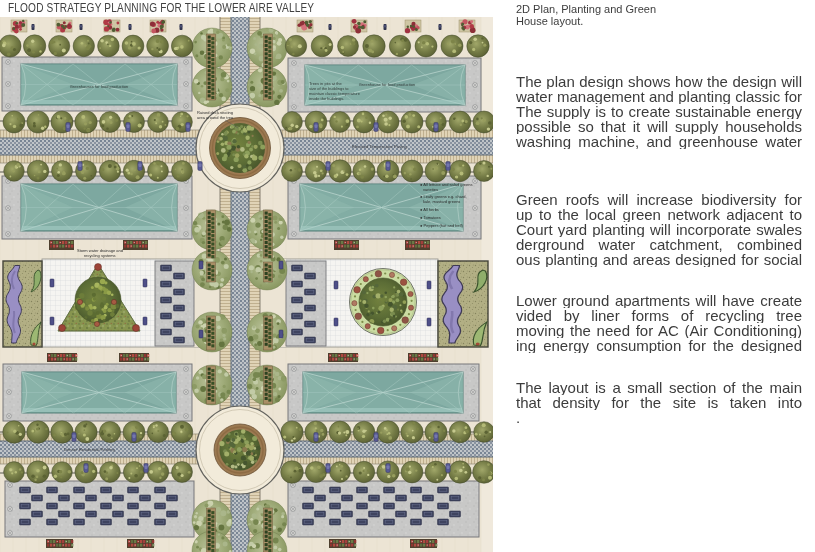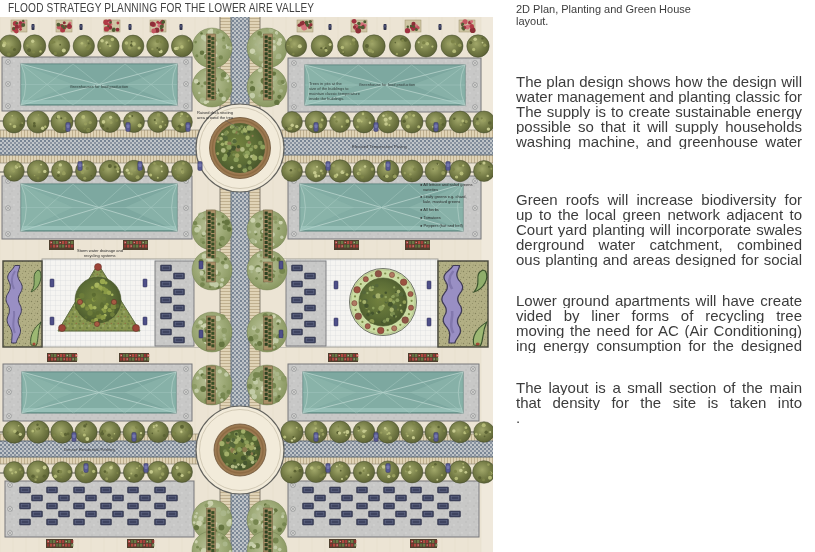--- a/index.html
+++ b/index.html
@@ -1,17 +1,17 @@
 <!DOCTYPE html>
 <html><head>
 <meta charset="utf-8">
 <style>
 html,body{margin:0;padding:0;background:#ffffff;width:815px;height:552px;overflow:hidden;}
 body{font-family:"Liberation Sans",sans-serif;}
-#page{position:relative;width:665px;height:552px;padding-left:41px;}
+#page{position:relative;width:665px;height:552px;}
 #title{position:absolute;left:8px;top:1px;font-size:12.2px;letter-spacing:0.2px;color:#414141;transform:scaleX(0.828);transform-origin:0 0;white-space:nowrap;}
 #rhead{position:absolute;left:516px;top:3px;font-size:11px;color:#3d3d3d;}
 .para{position:absolute;left:516px;width:286px;color:#3c3c3c;font-size:15px;}
 .para div{text-align:justify;text-align-last:justify;height:15px;line-height:15px;overflow:hidden;}
 #plansvg{position:absolute;left:0;top:0;}
 </style>
 </head>
 <body>
 <div id="page">
 

